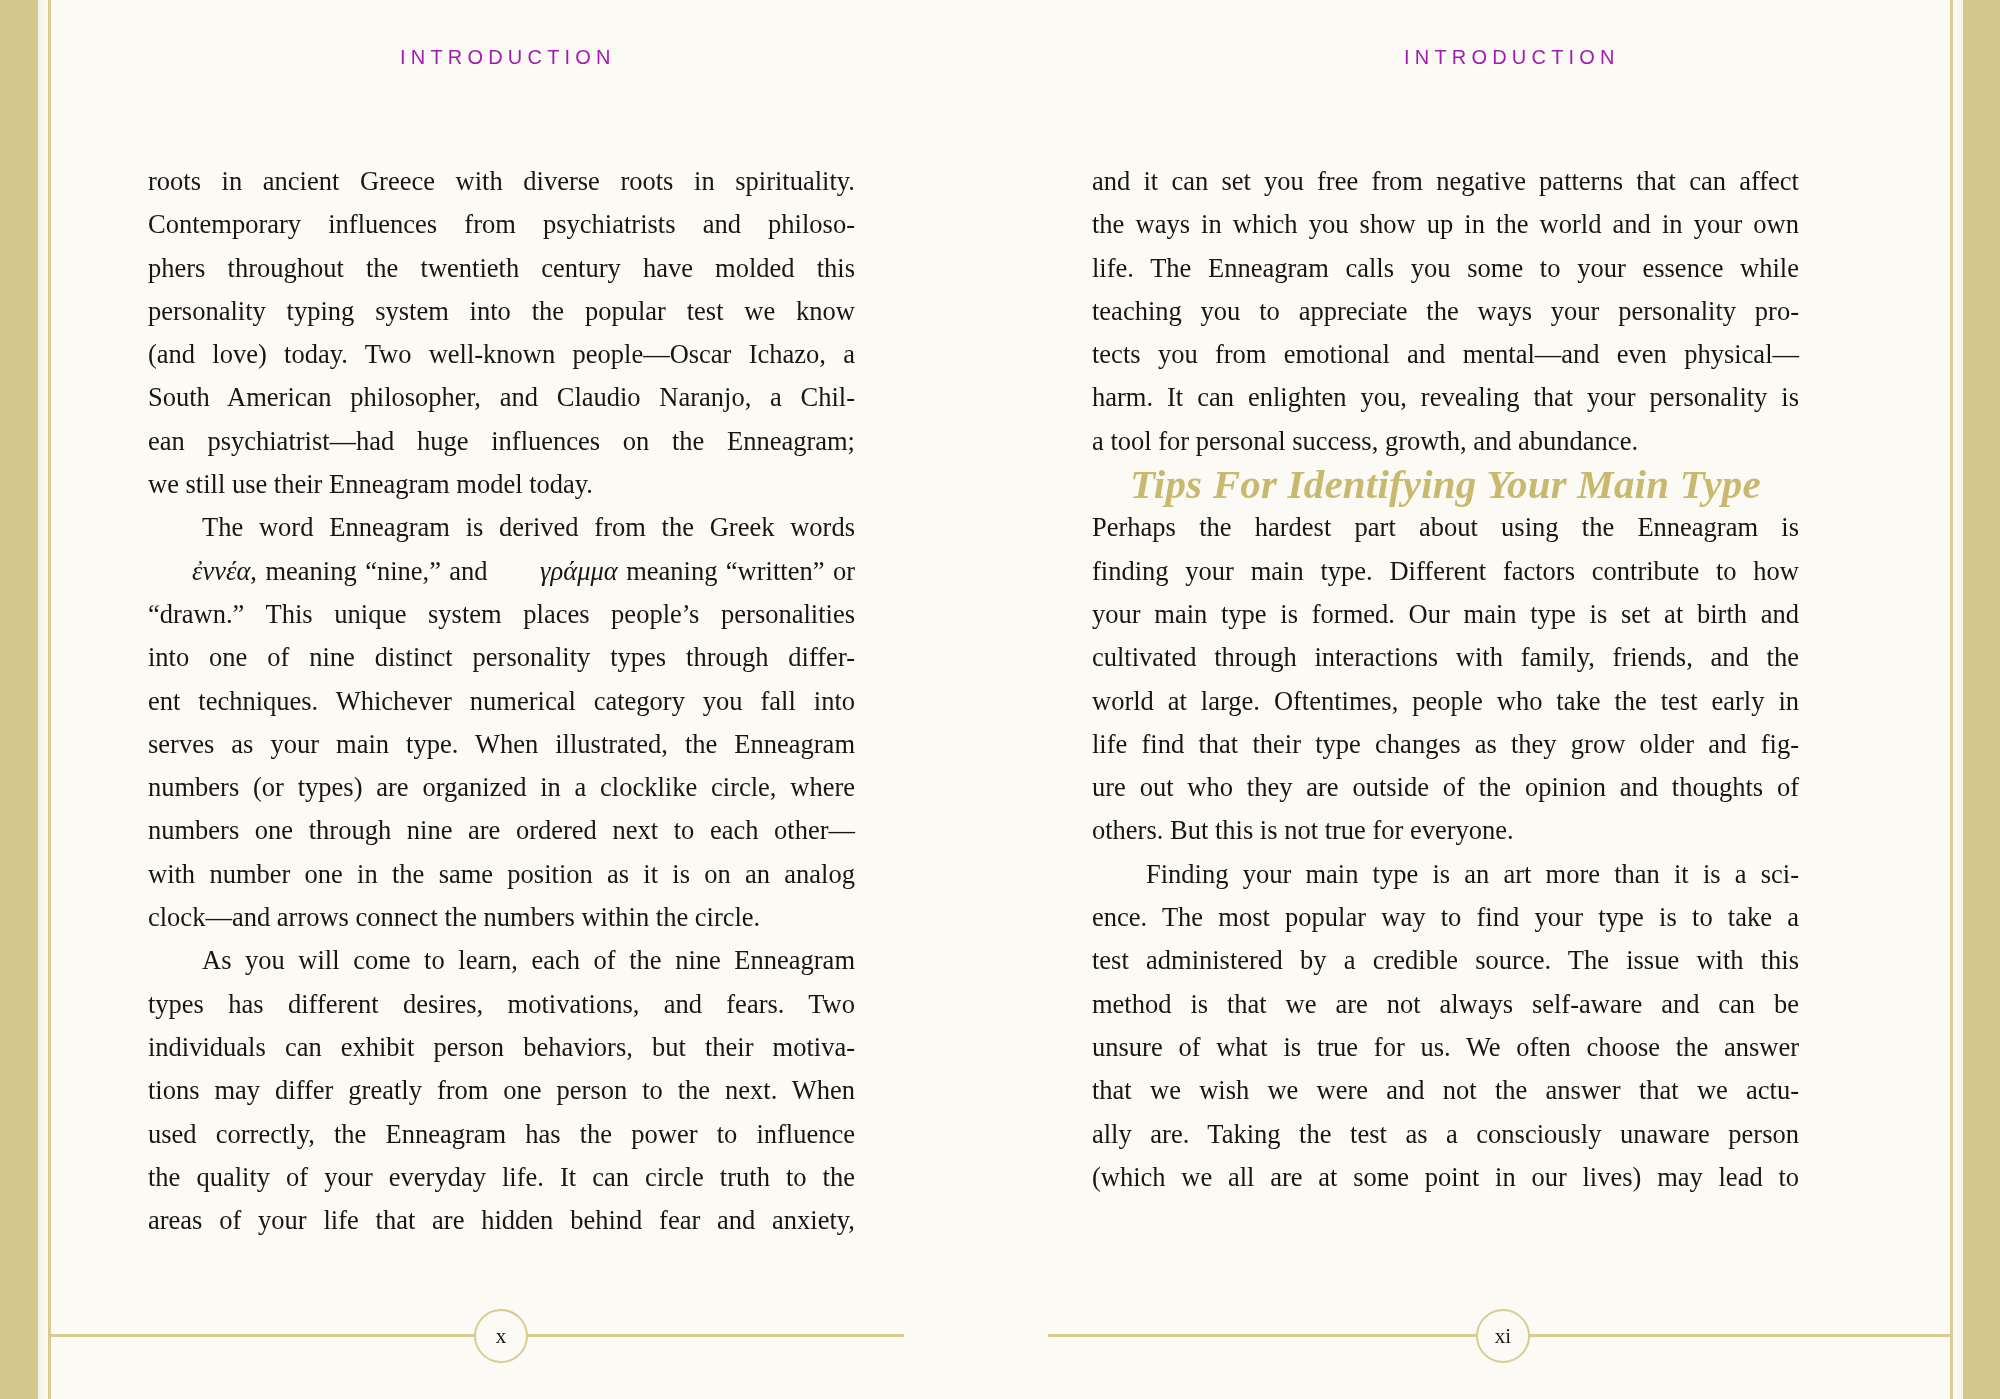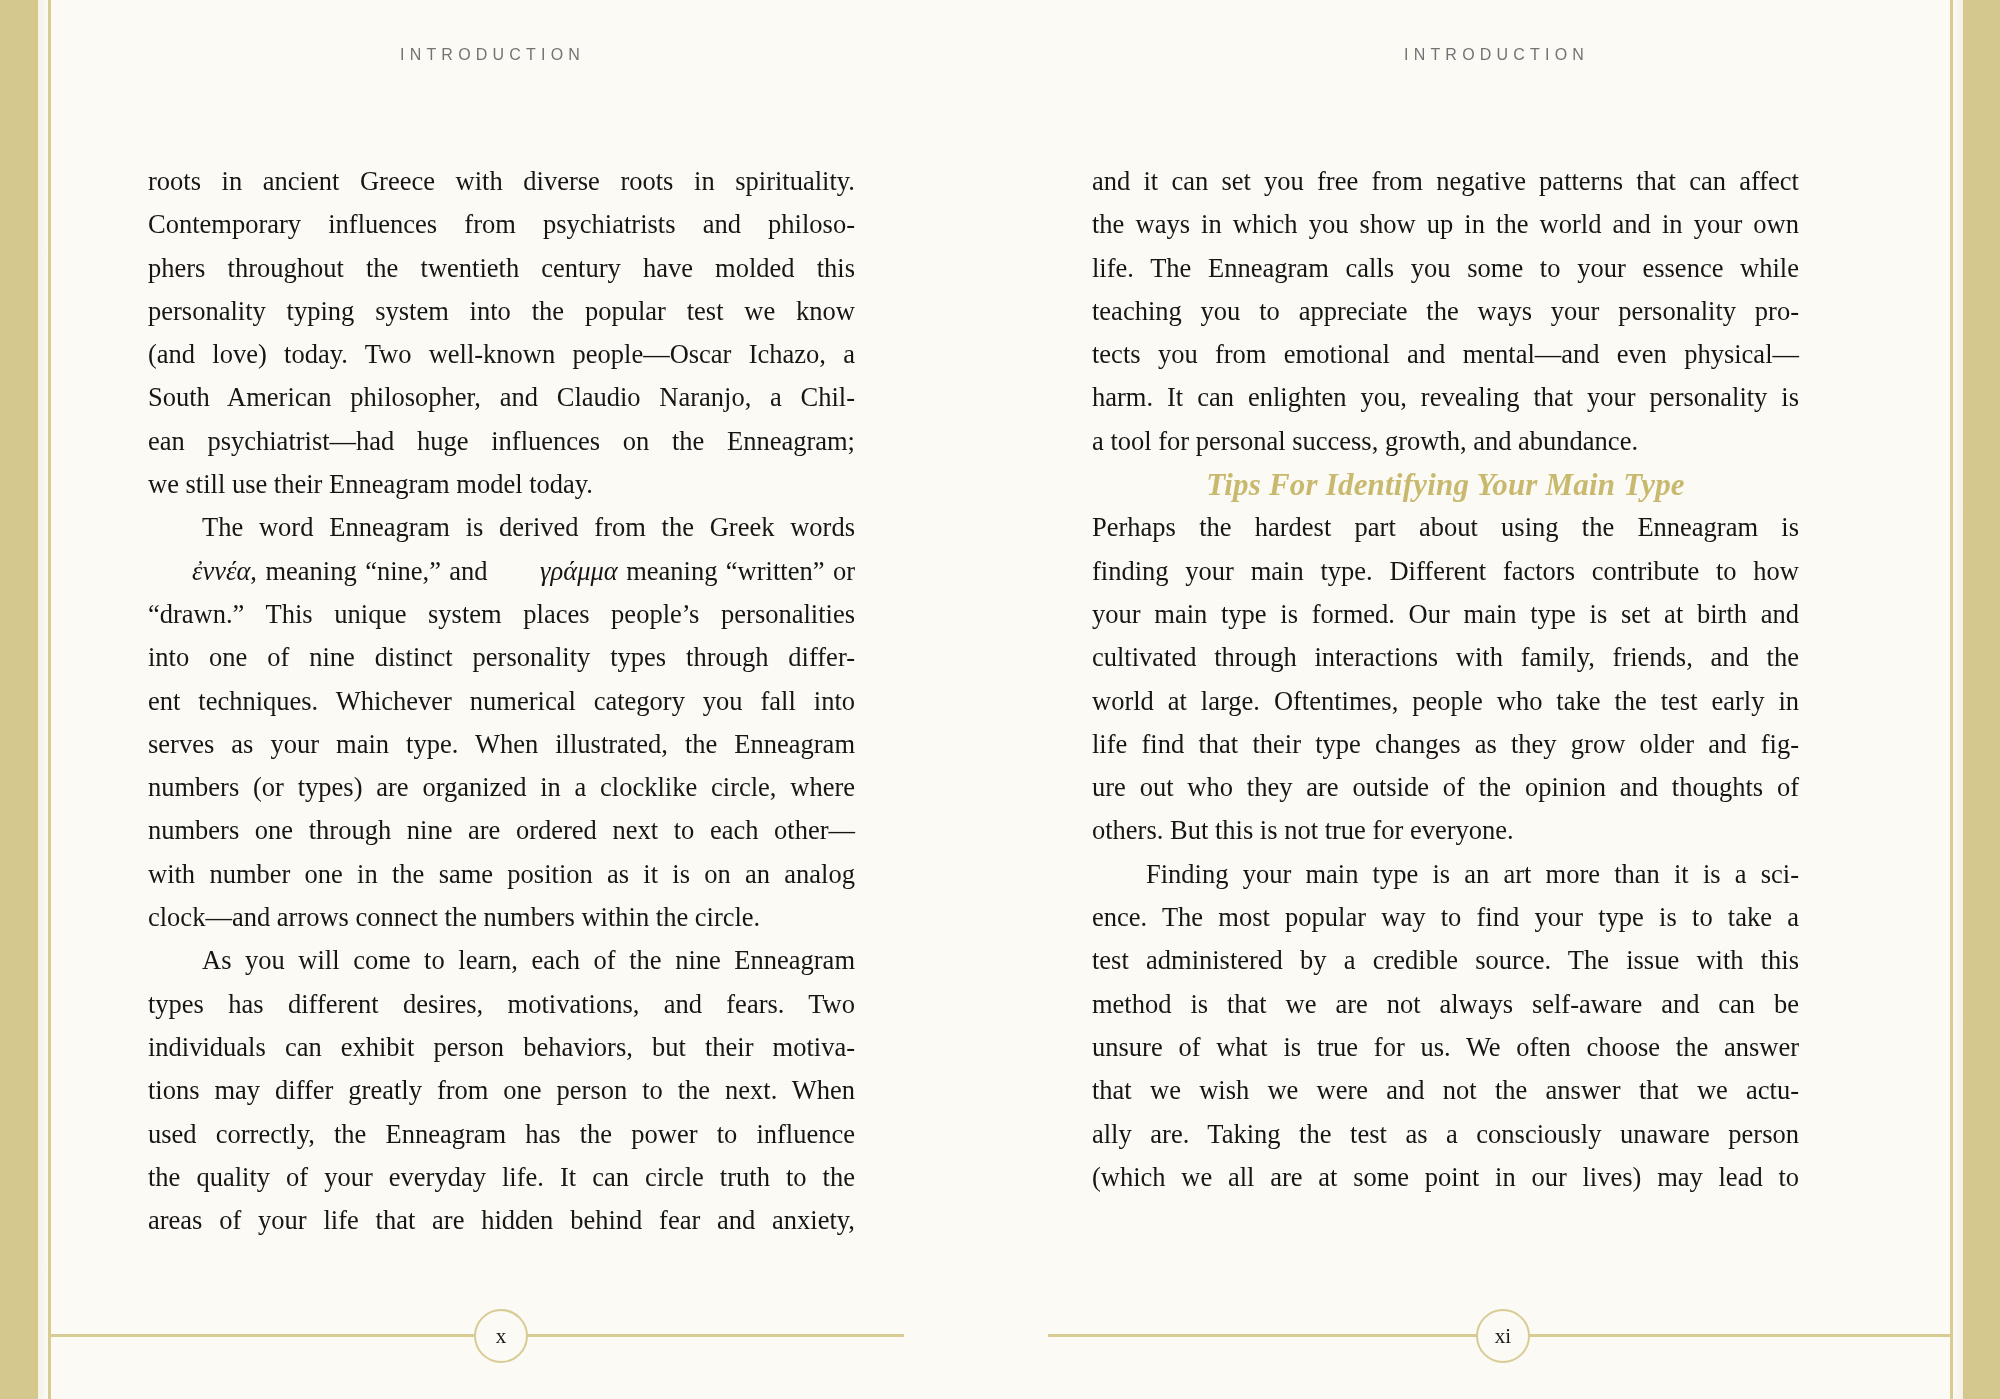--- a/index.html
+++ b/index.html
@@ -58,23 +58,23 @@
   .gutter-shade.right {
     left: auto;
     right: 37px;
     background: linear-gradient(to left, #F4F1E6, #FBFAF5);
   }
 
   
   .running-head {
     position: absolute;
     top: 46px;
-    font-size: 16px;
+    font-size: 20px;
     letter-spacing: 5.2px;
-    color: #737373;
+    color: #a21caf;
     font-family: "Liberation Sans", "DejaVu Sans", sans-serif;
     font-weight: 400;
     text-transform: uppercase;
     white-space: nowrap;
   }
   .running-head.verso { left: 400px; }
   .running-head.recto { left: 1404px; }
 
   
   .column {
@@ -116,21 +116,21 @@
     text-align: center;
     text-align-last: left;
   }
 
   
   .subhead {
     display: block;
     text-align: center;
     color: #C9B96F;
     font-style: italic;
-    font-size: 31px;
+    font-size: 41px;
     line-height: 43.3px;
     letter-spacing: 0.2px;
     margin: 0;
     white-space: nowrap;
   }
 
   
   .folio-rule {
     position: absolute;
     height: 3px;

